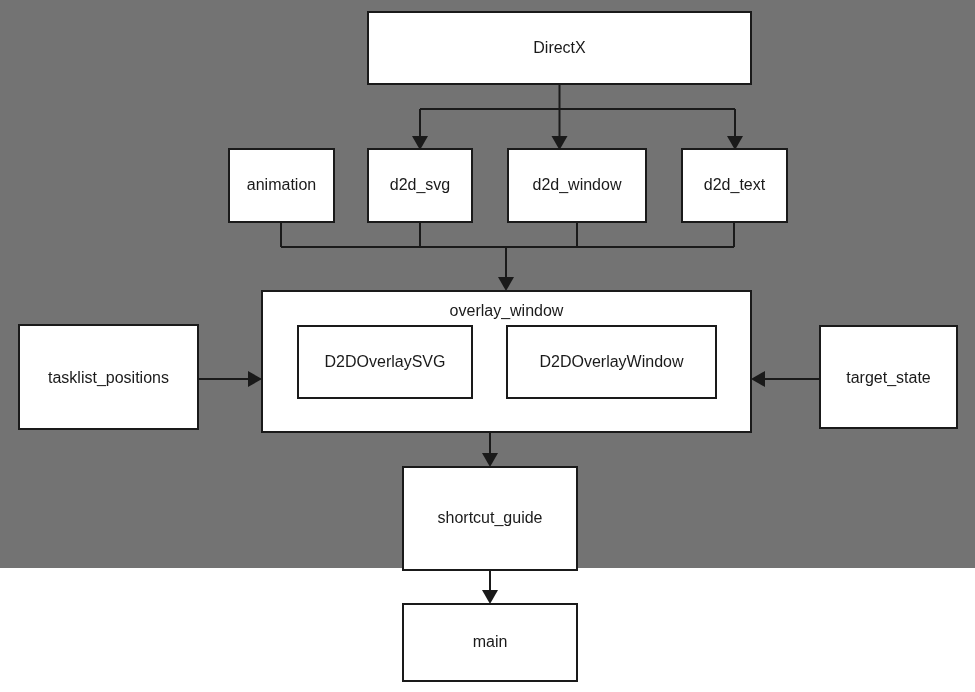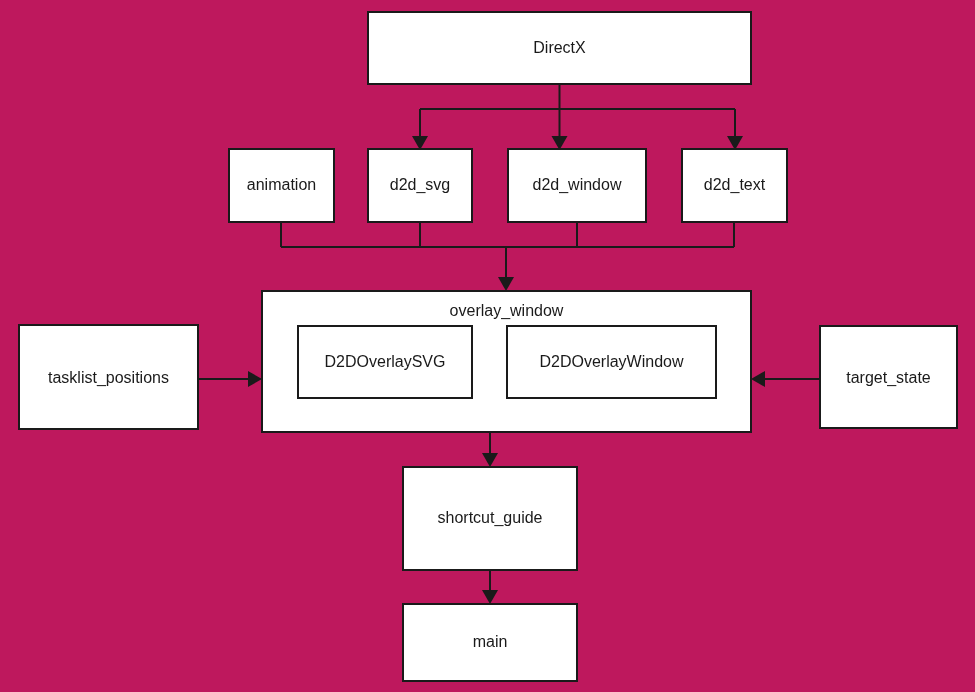--- a/index.html
+++ b/index.html
@@ -9,22 +9,22 @@
   }
   body {
     width: 975px;
     height: 692px;
     font-family: "Liberation Sans", sans-serif;
     overflow: hidden;
   }
   #diagram-root {
     position: relative;
     width: 975px;
-    height: 692px;
-    background: #be185d;
+    height: 568px;
+    background: #737373;
   }
   svg#diagram {
     position: absolute;
     top: 0;
     left: 0;
     width: 975px;
     height: 692px;
     display: block;
   }
   .node-rect {

